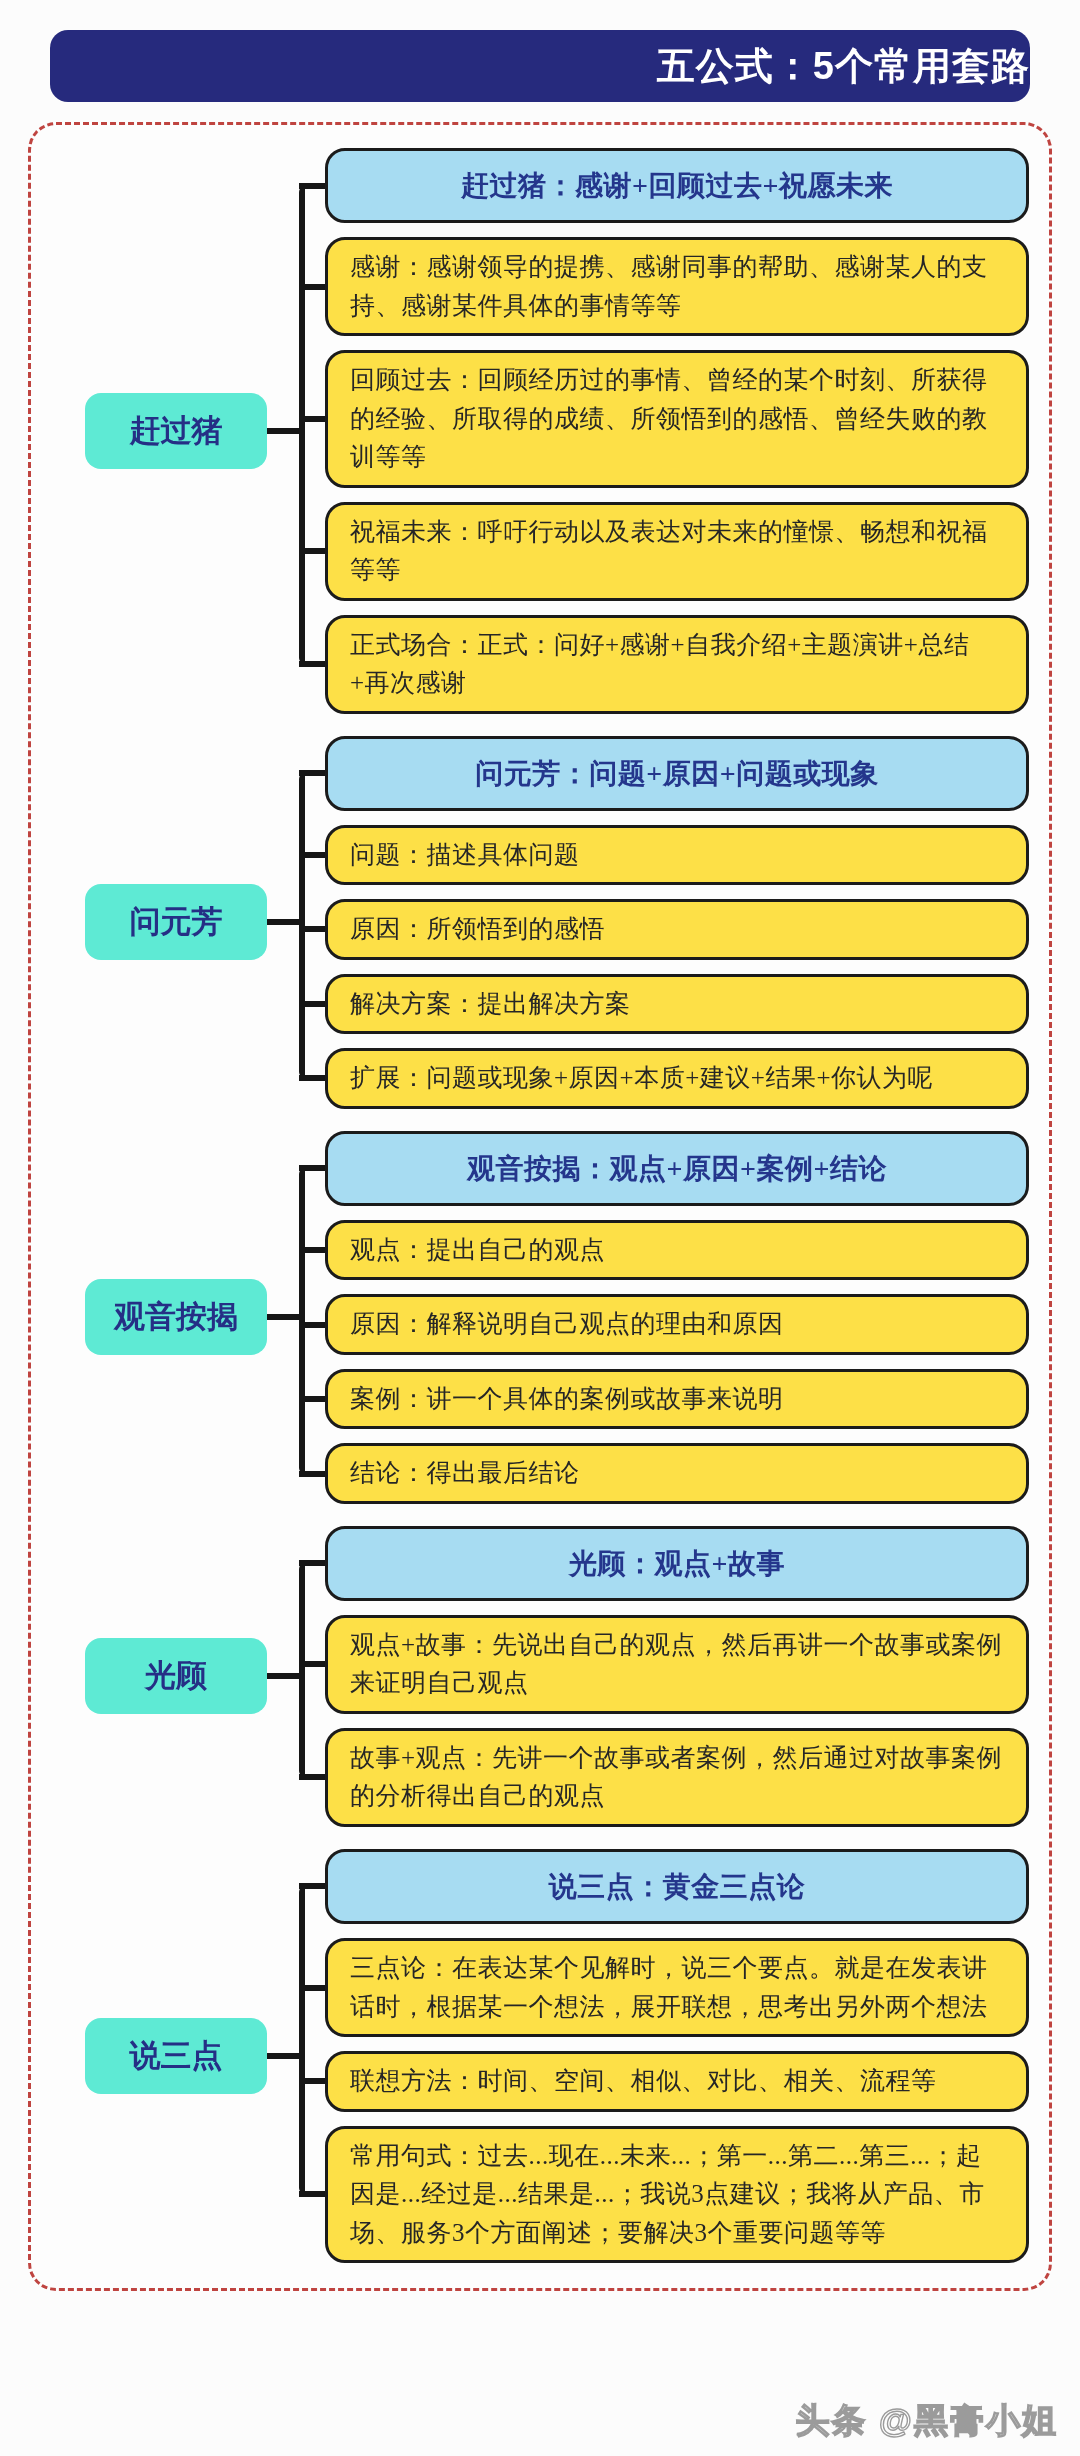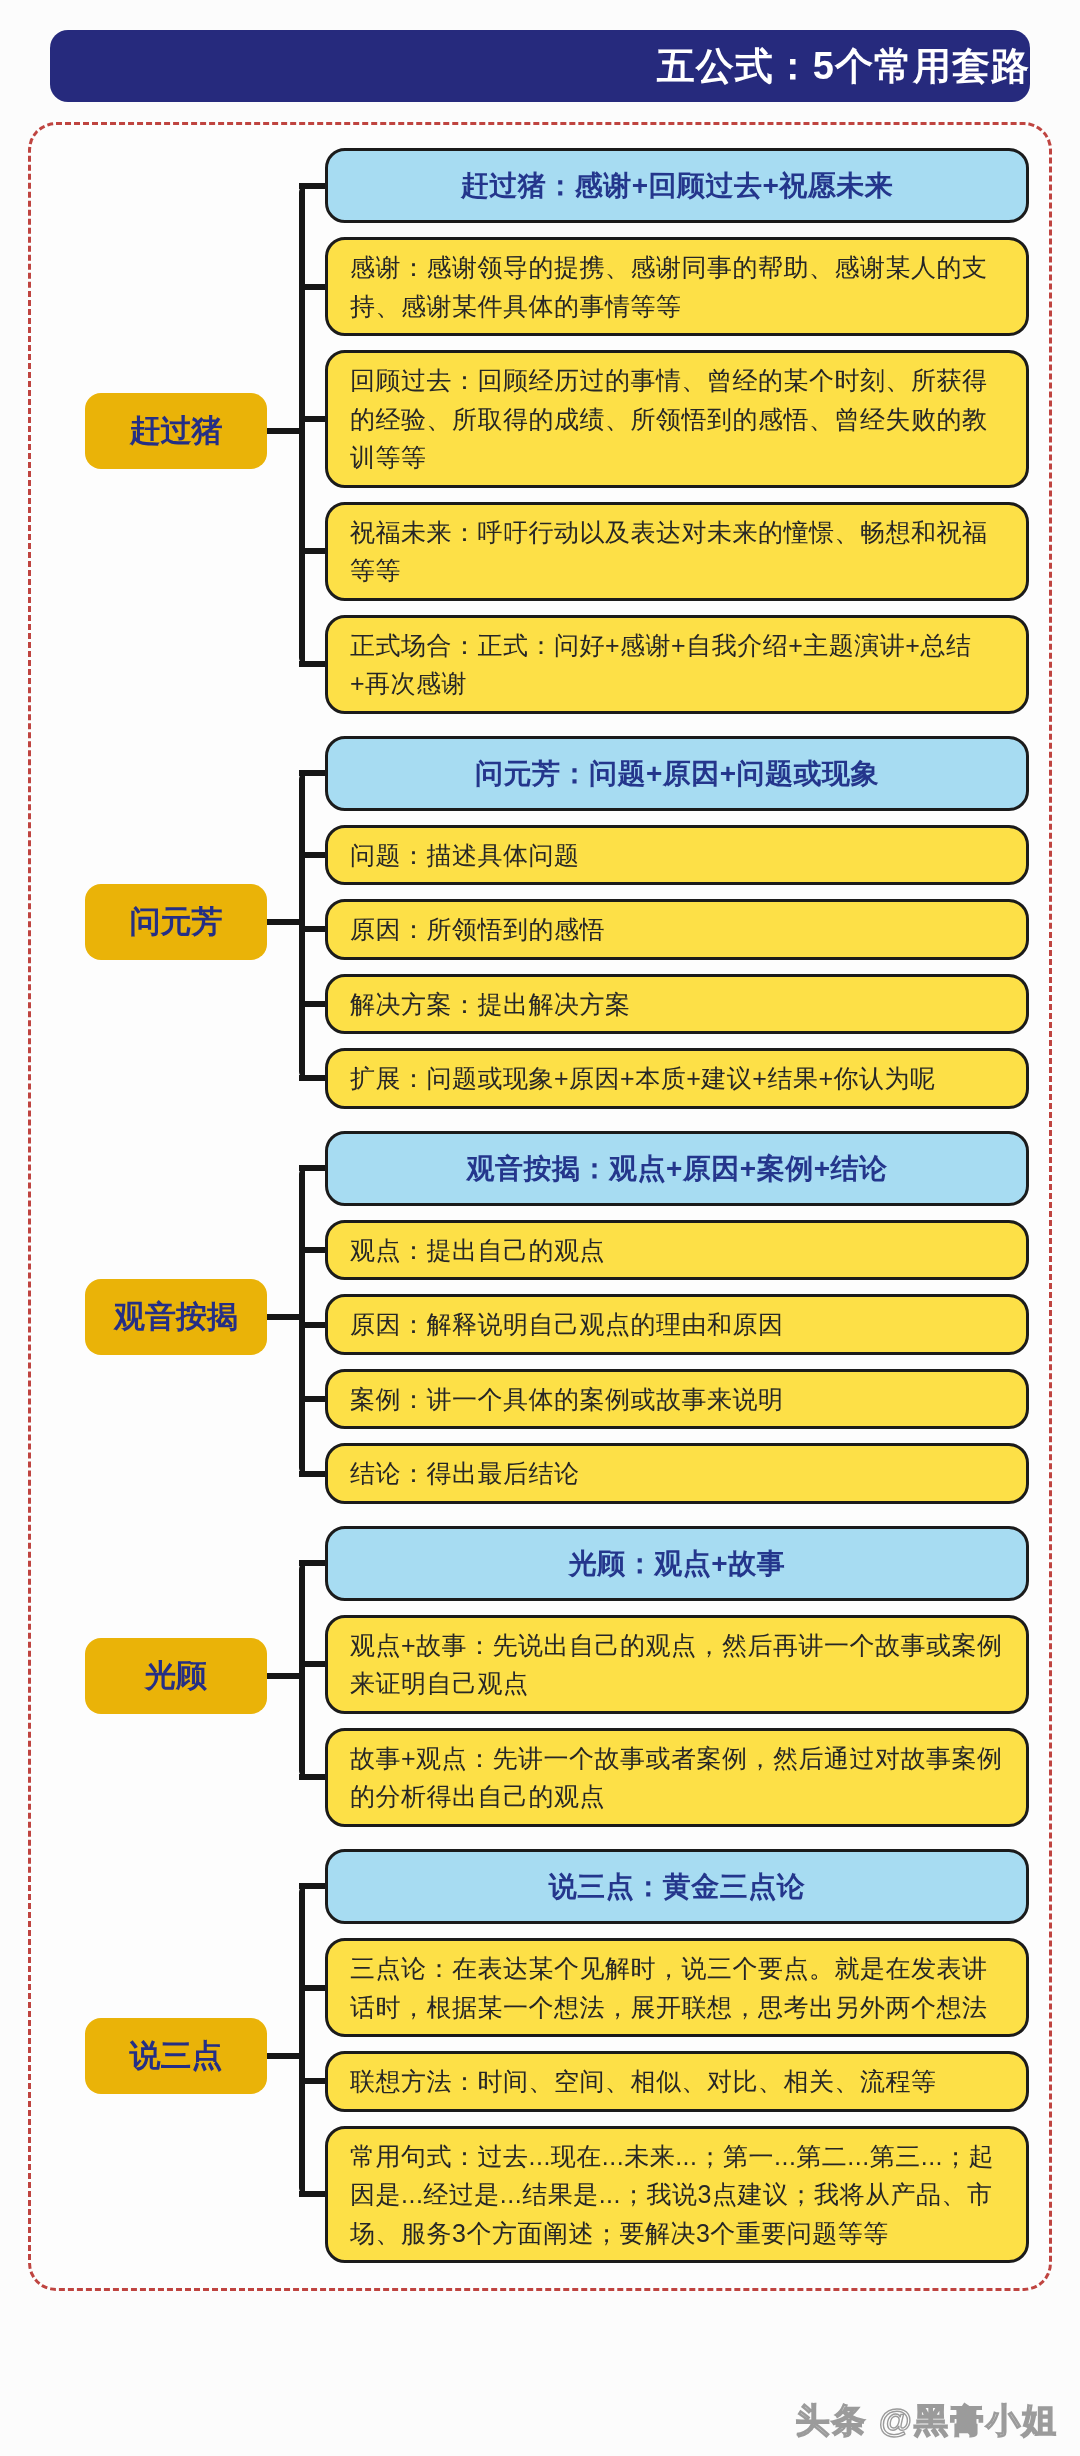--- a/index.html
+++ b/index.html
@@ -45,39 +45,39 @@
     width: 240px;
     flex: 0 0 240px;
     display: flex;
     align-items: center;
   }
   .label {
     position: relative;
     box-sizing: border-box;
     width: 182px;
     margin-left: 26px;
-    background: #eab308;
+    background: #5eead4;
     border-radius: 16px;
     padding: 17px 4px;
     text-align: center;
     color: #252f85;
     font-size: 31px;
     font-weight: bold;
   }
   
   .label::after {
     content: "";
     position: absolute;
     left: 100%;
     top: calc(50% - 3px);
     width: 32px;
     height: 6px;
     background: #161616;
   }
-  .rows { flex: 1; display: flex; flex-direction: column; }
+  .rows { flex: 1; display: flex; flex-direction: column; font-family: Liberation Serif, serif; }
   .row {
     position: relative;
     padding: 7px 0 7px 26px;
   }
   
   .row::before {
     content: "";
     position: absolute;
     left: 0;
     top: -1px;

